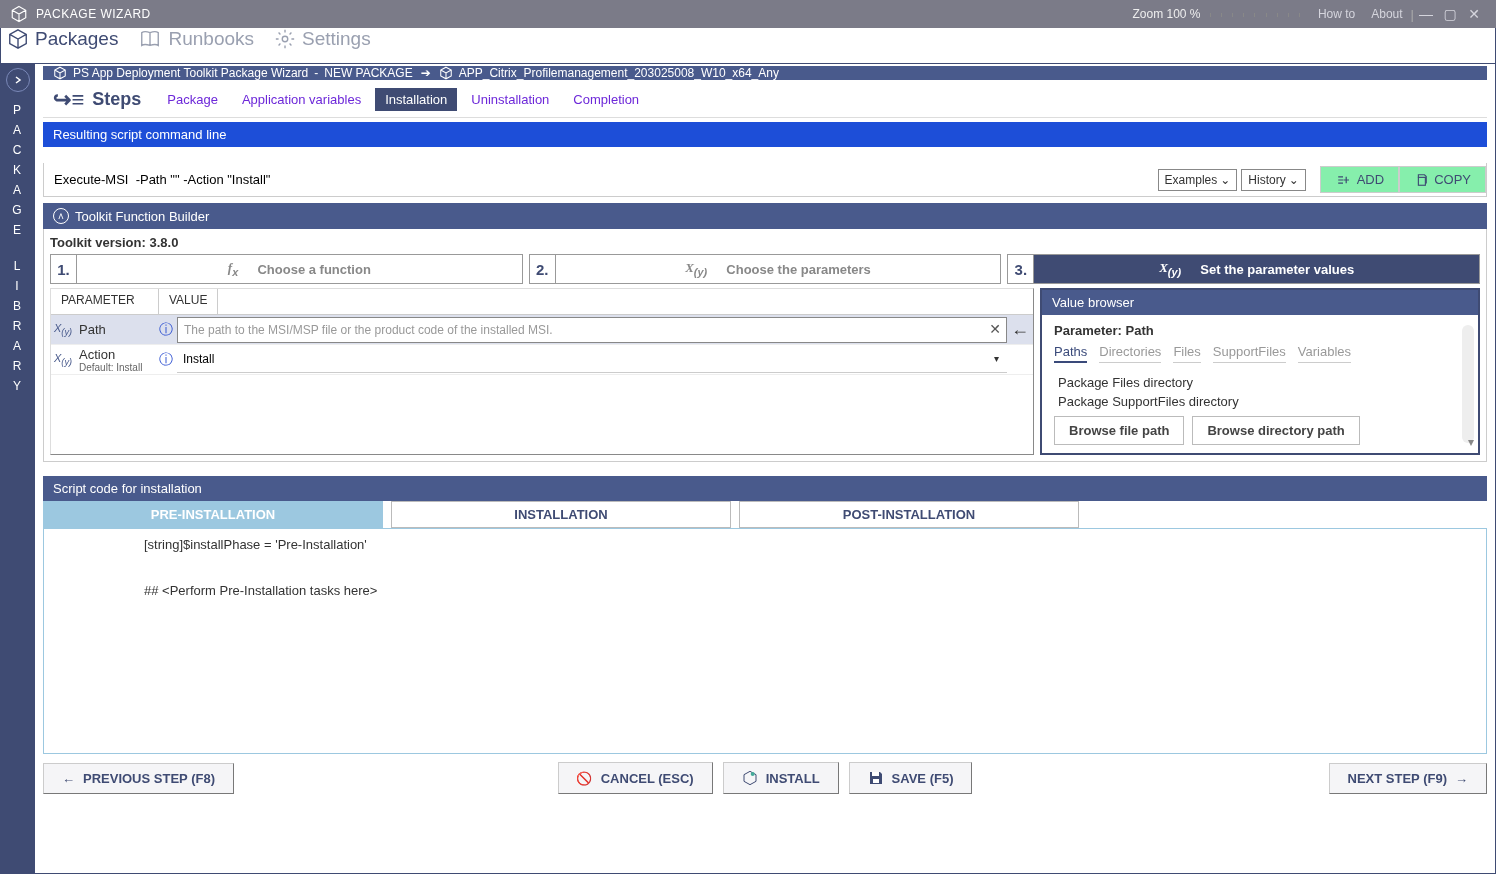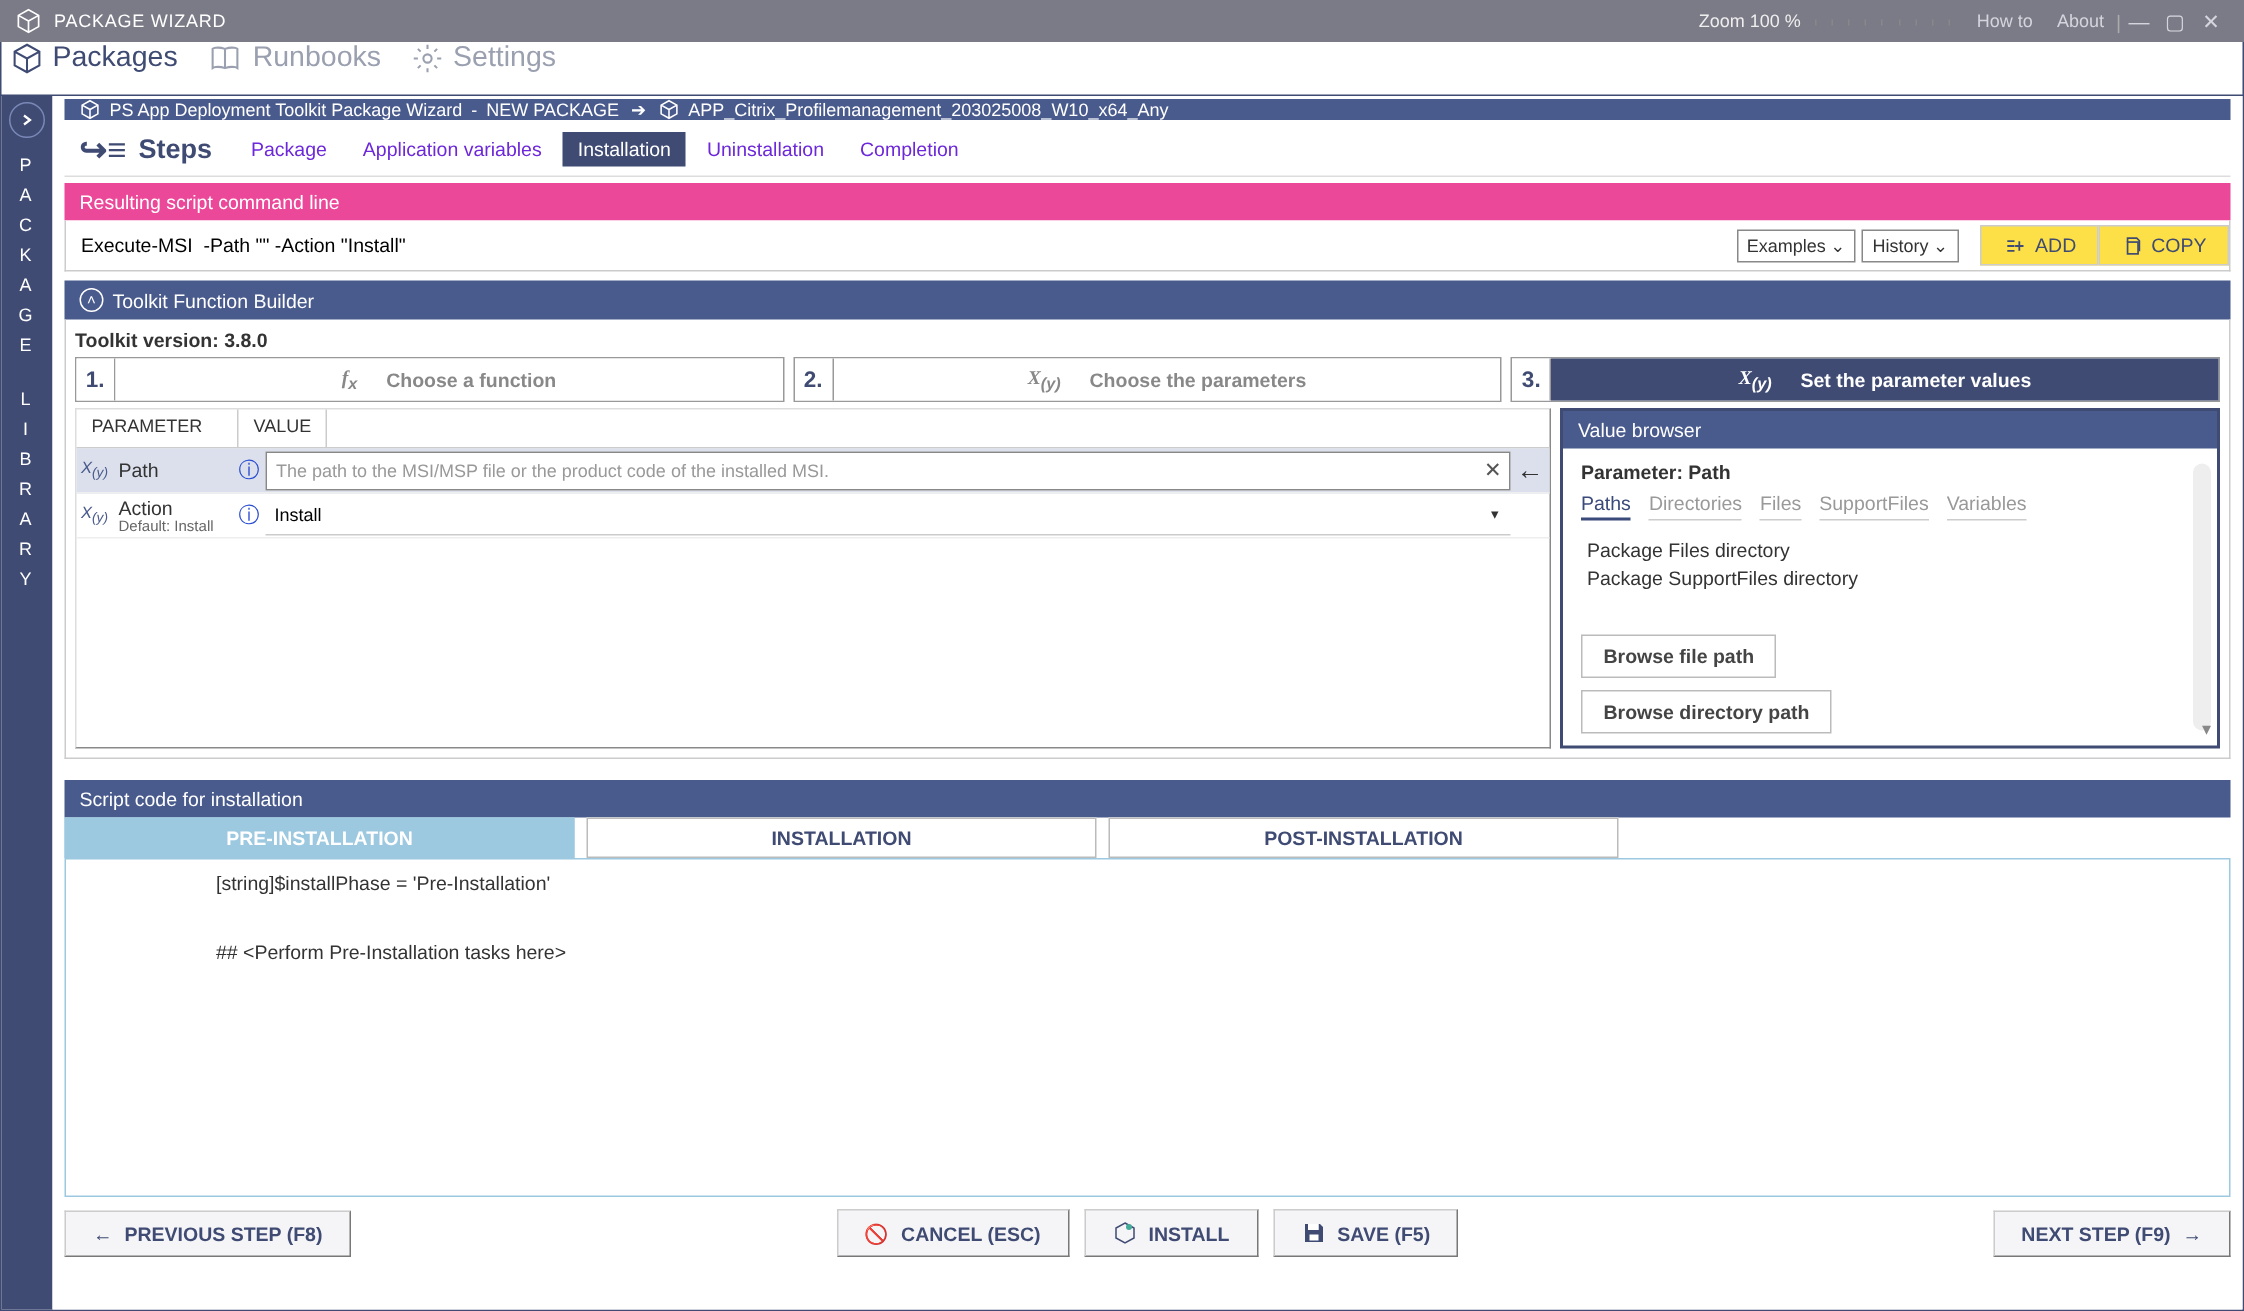--- a/index.html
+++ b/index.html
@@ -33,27 +33,27 @@
 .breadcrumb { background: #495a8c; color: #fff; height: 14px; display: flex; align-items: center; padding: 0 10px; font-size: 12px; }
 .breadcrumb .cube-small { margin-right: 6px; }
 .breadcrumb .arrow-sep { margin: 0 8px; }
 
 .steps-bar { background: #fff; height: 36px; display: flex; align-items: center; padding: 0 10px; border-bottom: 1px solid #ddd; margin: 2px 8px 0 8px; }
 .steps-bar .steps-icon { color: #3f4b73; font-weight: bold; margin-right: 8px; font-size:22px; }
 .steps-bar .steps-label { font-weight: bold; color: #3f4b73; font-size: 18px; margin-right: 16px; }
 .steps-bar .step-tab { padding: 4px 10px; margin-right: 4px; color: #6d28d9; cursor: pointer; font-size:13px; }
 .steps-bar .step-tab.active { background: #3f4b73; color: #fff; }
 
-.panel-header { background: #ec4899; color: #fff; padding: 5px 10px; font-size: 13px; margin: 4px 8px 0 8px; }
+.panel-header { background: #1d4ed8; color: #fff; padding: 5px 10px; font-size: 13px; margin: 4px 8px 16px 8px; }
 
 .cmd-row { display: flex; align-items: center; margin: 0 8px; border: 1px solid #ccc; border-top:none; height: 34px; background:#fff; }
 .cmd-input { flex: 1; border: none; padding: 6px 10px; font-size: 13px; outline: none; }
 .cmd-btn-group { display: flex; gap: 4px; padding-right: 4px; }
 .dd-btn { border: 1px solid #888; background: #fff; padding: 3px 6px; font-size: 12px; cursor: pointer; display:flex; align-items:center; }
-.icon-btn { border: 1px solid #ccc; background: #fde047; padding: 5px 14px; font-size: 13px; cursor: pointer; color: #3f4b73; display:flex; align-items:center; gap:6px; }
+.icon-btn { border: 1px solid #ccc; background: #86efac; padding: 5px 14px; font-size: 13px; cursor: pointer; color: #3f4b73; display:flex; align-items:center; gap:6px; }
 
 .collapsible-header { background: #495a8c; color: #fff; padding: 5px 10px; font-size: 13px; margin: 6px 8px 0 8px; display:flex; align-items:center; gap:6px; }
 .collapse-circle { width:16px; height:16px; border:1px solid #fff; border-radius:50%; display:inline-flex; align-items:center; justify-content:center; font-size:10px;}
 
 .builder-body { margin: 0 8px; border: 1px solid #ccc; border-top:none; padding: 6px; }
 .toolkit-ver { font-size: 13px; margin-bottom: 4px; }
 .toolkit-ver b { font-weight:bold; }
 
 .step-strip { display: flex; gap: 6px; margin-bottom: 4px; }
 .step-box { flex: 1; display: flex; border: 1px solid #999; height: 30px; }
@@ -82,21 +82,21 @@
 .param-table .dd-caret { position:absolute; right:8px; top:6px; font-size:10px; color:#333; }
 
 .value-browser { width: 440px; border: 2px solid #3f4b73; background:#fff; display:flex; flex-direction:column; }
 .value-browser .vb-head { background:#495a8c; color:#fff; padding:5px 10px; font-size:13px; }
 .value-browser .vb-body { padding: 8px 12px; flex:1; position:relative; }
 .value-browser .vb-param { font-size:13px; margin-bottom:6px; }
 .value-browser .vb-tabs { display:flex; gap:12px; font-size:13px; margin-bottom:10px; }
 .value-browser .vb-tab { color:#999; border-bottom:1px solid #ccc; padding-bottom:2px; cursor:pointer; }
 .value-browser .vb-tab.active { color:#3a4a7a; border-bottom:2px solid #3a4a7a; }
 .value-browser .vb-item { font-size:13px; padding:2px 4px; cursor:pointer; }
-.value-browser .vb-buttons { margin-top:28px; display:flex; flex-direction:column; gap:8px; align-items:flex-start; }
+.value-browser .vb-buttons { margin-top:5px; display:flex; flex-direction:row; gap:8px; align-items:flex-start; }
 .value-browser .vb-btn { border:1px solid #bbb; padding:6px 14px; background:#fff; cursor:pointer; font-size:13px; font-weight:bold; color:#444; }
 .value-browser .vb-scroll { position:absolute; right:4px; top:10px; bottom:10px; width:12px; background:#eee; border-radius:6px; }
 .value-browser .vb-caret { position:absolute; right:4px; bottom:4px; color:#888; font-size:12px; }
 
 .script-header { background: #495a8c; color: #fff; padding: 5px 10px; font-size: 13px; margin: 14px 8px 0 8px; }
 .script-tabs { display:flex; margin: 0 8px; gap:8px; }
 .script-tab { width: 340px; text-align:center; padding:5px 0; font-size:13px; font-weight:bold; cursor:pointer; border:1px solid #bbb; background:#fff; color:#3f4b73; }
 .script-tab.active { background:#9cc8e0; color:#fff; border-color:#9cc8e0; }
 .script-body { margin: 0 8px; border:1px solid #9cc8e0; height: 226px; padding: 8px 100px; font-size:13px; font-family:'Segoe UI'; background:#fff; overflow:auto; }
 .script-body p { margin-bottom: 8px; }

